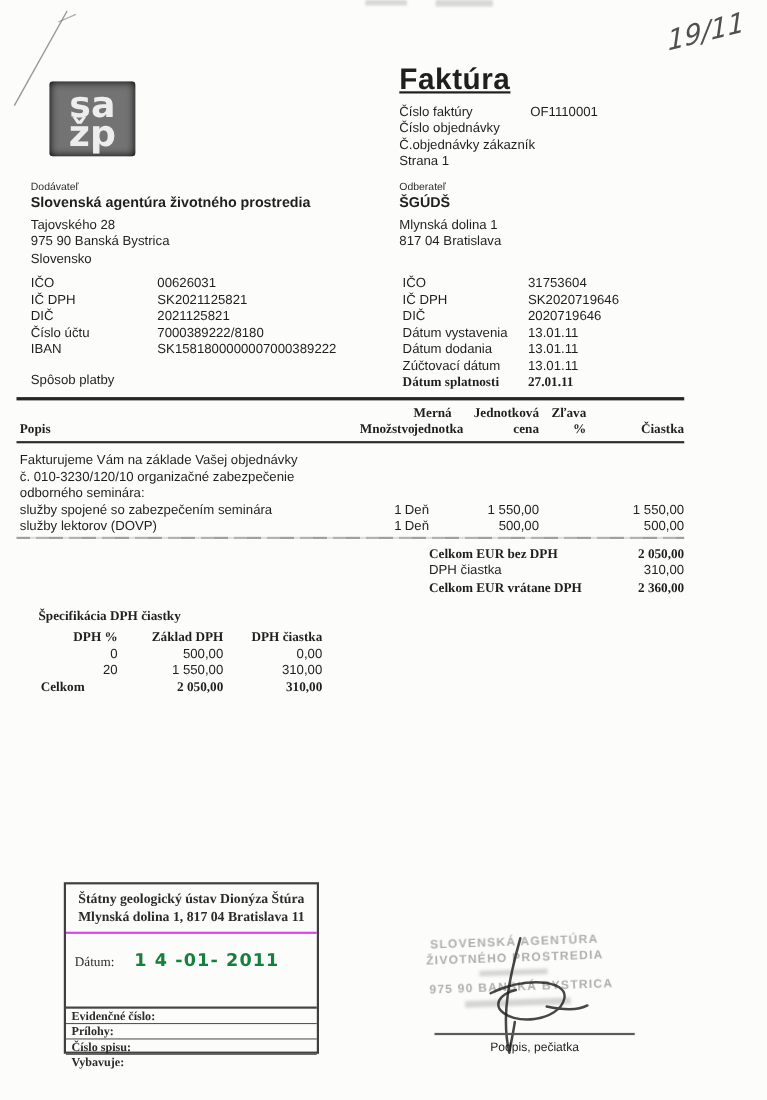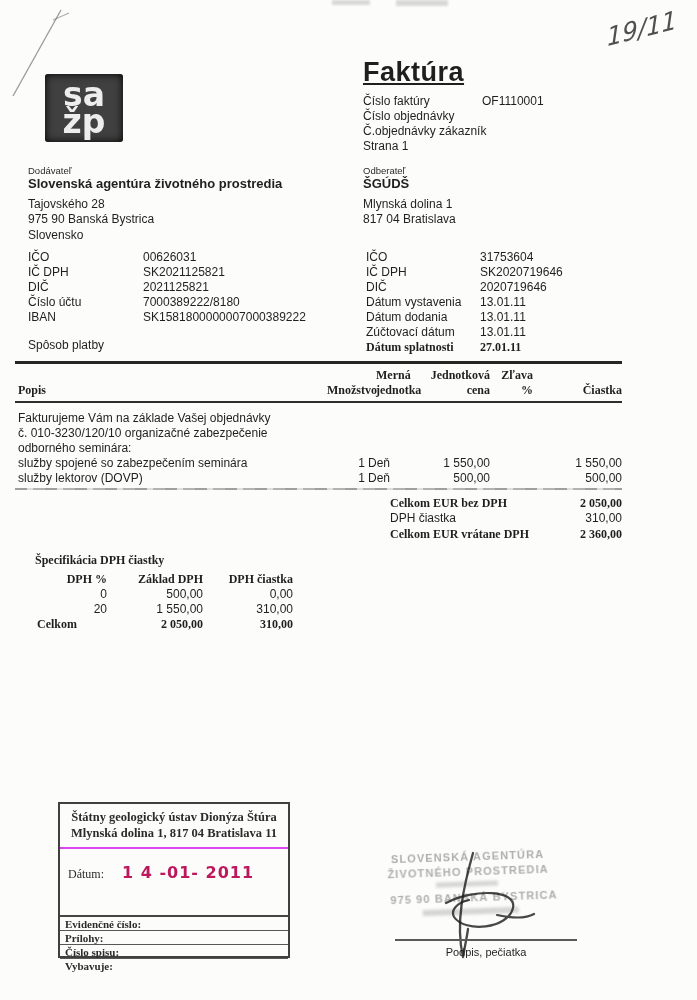--- a/index.html
+++ b/index.html
@@ -12,41 +12,41 @@
   .r{text-align:right;}
   .b{font-weight:bold;font-family:Liberation Serif, serif;}
   .tiny{font-size:9.5px;color:#2a2a2a;}
   .name{font-size:13px;font-weight:bold;}
   .title{font-size:27px;font-weight:bold;letter-spacing:0.5px;text-decoration:underline;}
   .hline{position:absolute;background:#262626;}
   .dashline{position:absolute;height:2px;
     background:repeating-linear-gradient(90deg,#8f8f8f 0 12px, #d8d8d8 12px 18px, #a5a5a5 18px 30px);
     opacity:.85;}
   
-  .logo{position:absolute;left:45px;top:74px;width:78px;height:68px;background:#404040;
+  .logo{position:absolute;left:45px;top:74px;width:78px;height:68px;background:#737373;
     border-radius:3px;display:flex;flex-direction:column;align-items:center;justify-content:center;
     box-shadow:inset 0 0 8px #000;}
   .logo span{color:#ededed;font-family:"DejaVu Sans",sans-serif;font-weight:bold;
     font-size:33px;line-height:27px;letter-spacing:0;filter:blur(.3px);}
   
   .corner-note{position:absolute;left:606px;top:14px;font-size:25px;color:#333;
     font-style:italic;transform:rotate(-14deg) skewX(-12deg);opacity:.85;
     font-family:"DejaVu Sans",sans-serif;}
   .artifact{position:absolute;background:#b5b5b5;filter:blur(1.2px);opacity:.5;}
   
   .rsbox{position:absolute;left:58px;top:802px;width:232px;height:156px;
     border:2px solid #3f3f3f;box-sizing:border-box;
     font-family:"Liberation Serif",serif;color:#2b2b2b;}
   .rsbox *{box-sizing:border-box;}
   .rs-head{height:45px;border-bottom:2px solid #d946ef;text-align:center;
     padding-top:5px;font-weight:bold;font-size:12.5px;line-height:16px;}
   .rs-date{height:68px;border-bottom:2px solid #454545;position:relative;}
   .rs-date .dl{position:absolute;left:8px;top:18px;font-size:12px;}
   .rs-date .dv{position:absolute;left:62px;top:14px;font-size:16px;font-weight:bold;
-    letter-spacing:1px;font-family:"DejaVu Sans",sans-serif;color:#be185d;}
+    letter-spacing:1px;font-family:"DejaVu Sans",sans-serif;color:#15803d;}
   .rs-row{height:14px;border-bottom:1.5px solid #575757;font-size:11px;font-weight:bold;
     line-height:12px;padding:1px 0 0 5px;}
   .rs-row:last-child{border-bottom:none;}
   
   .fstamp{position:absolute;left:388px;top:850px;width:190px;height:75px;
     transform:rotate(-2deg);color:#9b9b9b;opacity:.8;font-weight:bold;
     font-size:11px;letter-spacing:1.1px;line-height:13px;filter:blur(.4px);}
   .fstamp div{position:absolute;white-space:nowrap;}
   .fsmudge{position:absolute;background:#a9a9a9;filter:blur(1.5px);opacity:.6;}
   .sigline{position:absolute;left:395px;top:939px;width:182px;height:1.5px;background:#5a5a5a;}

